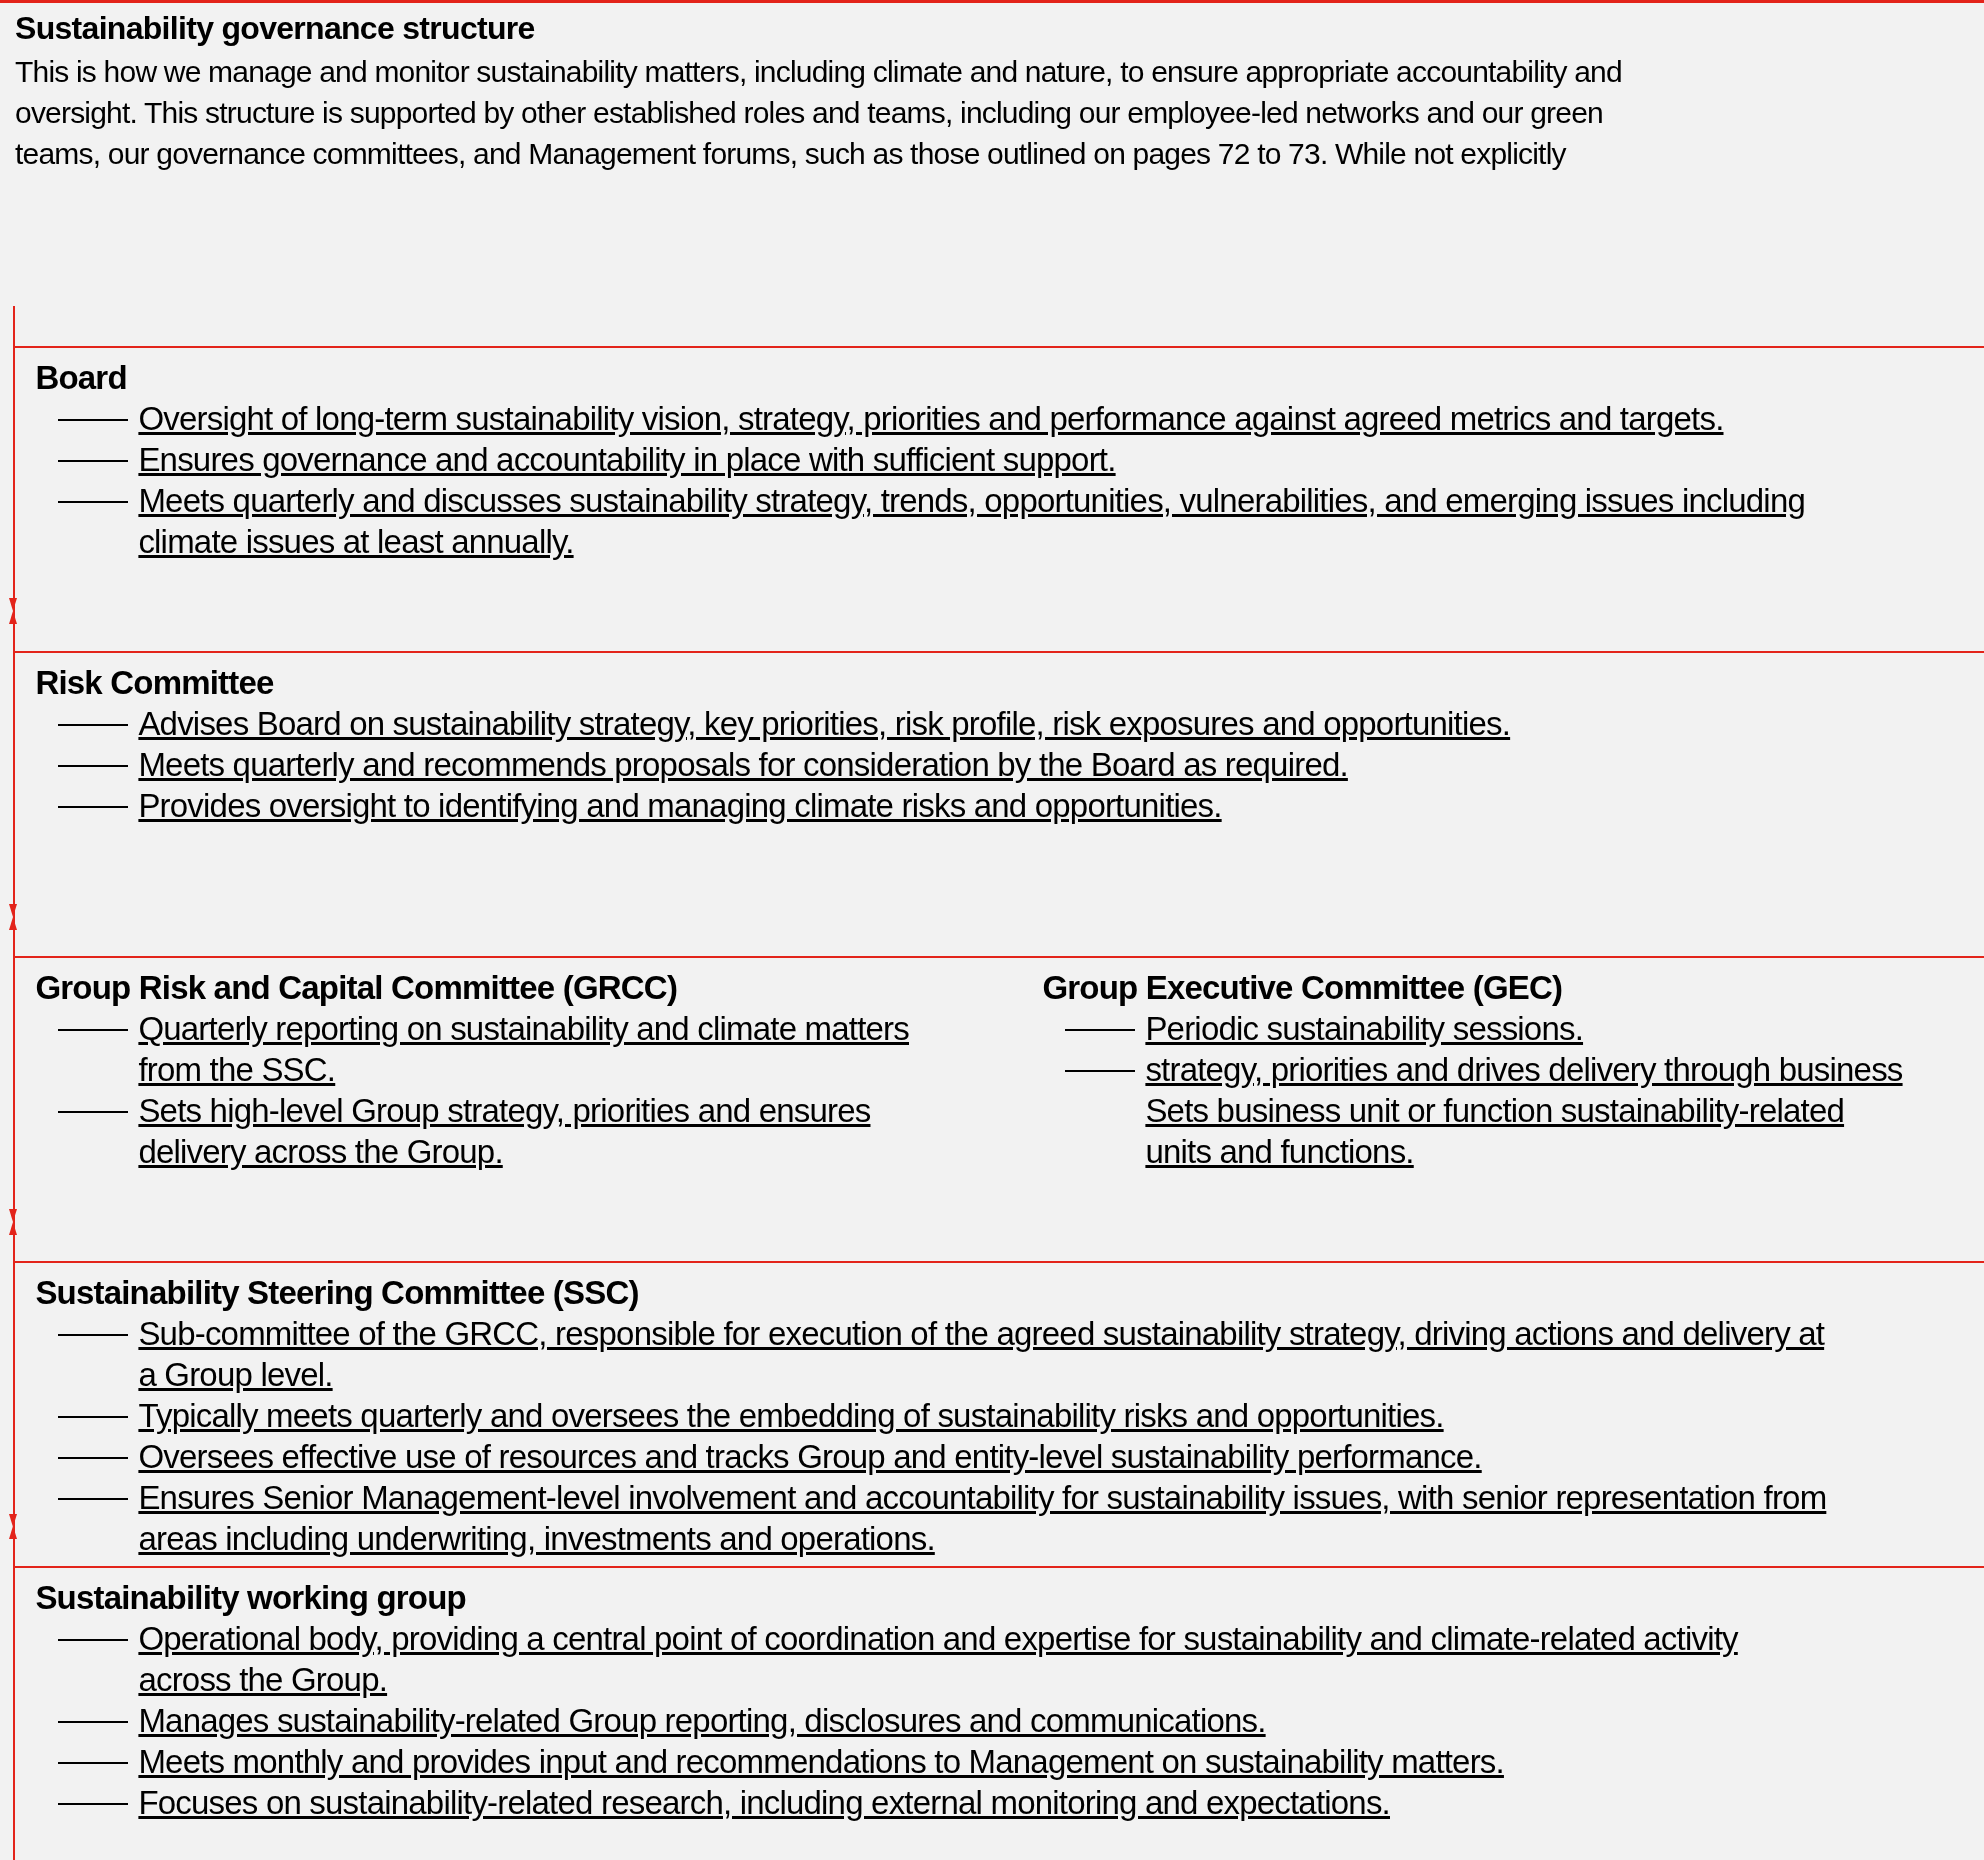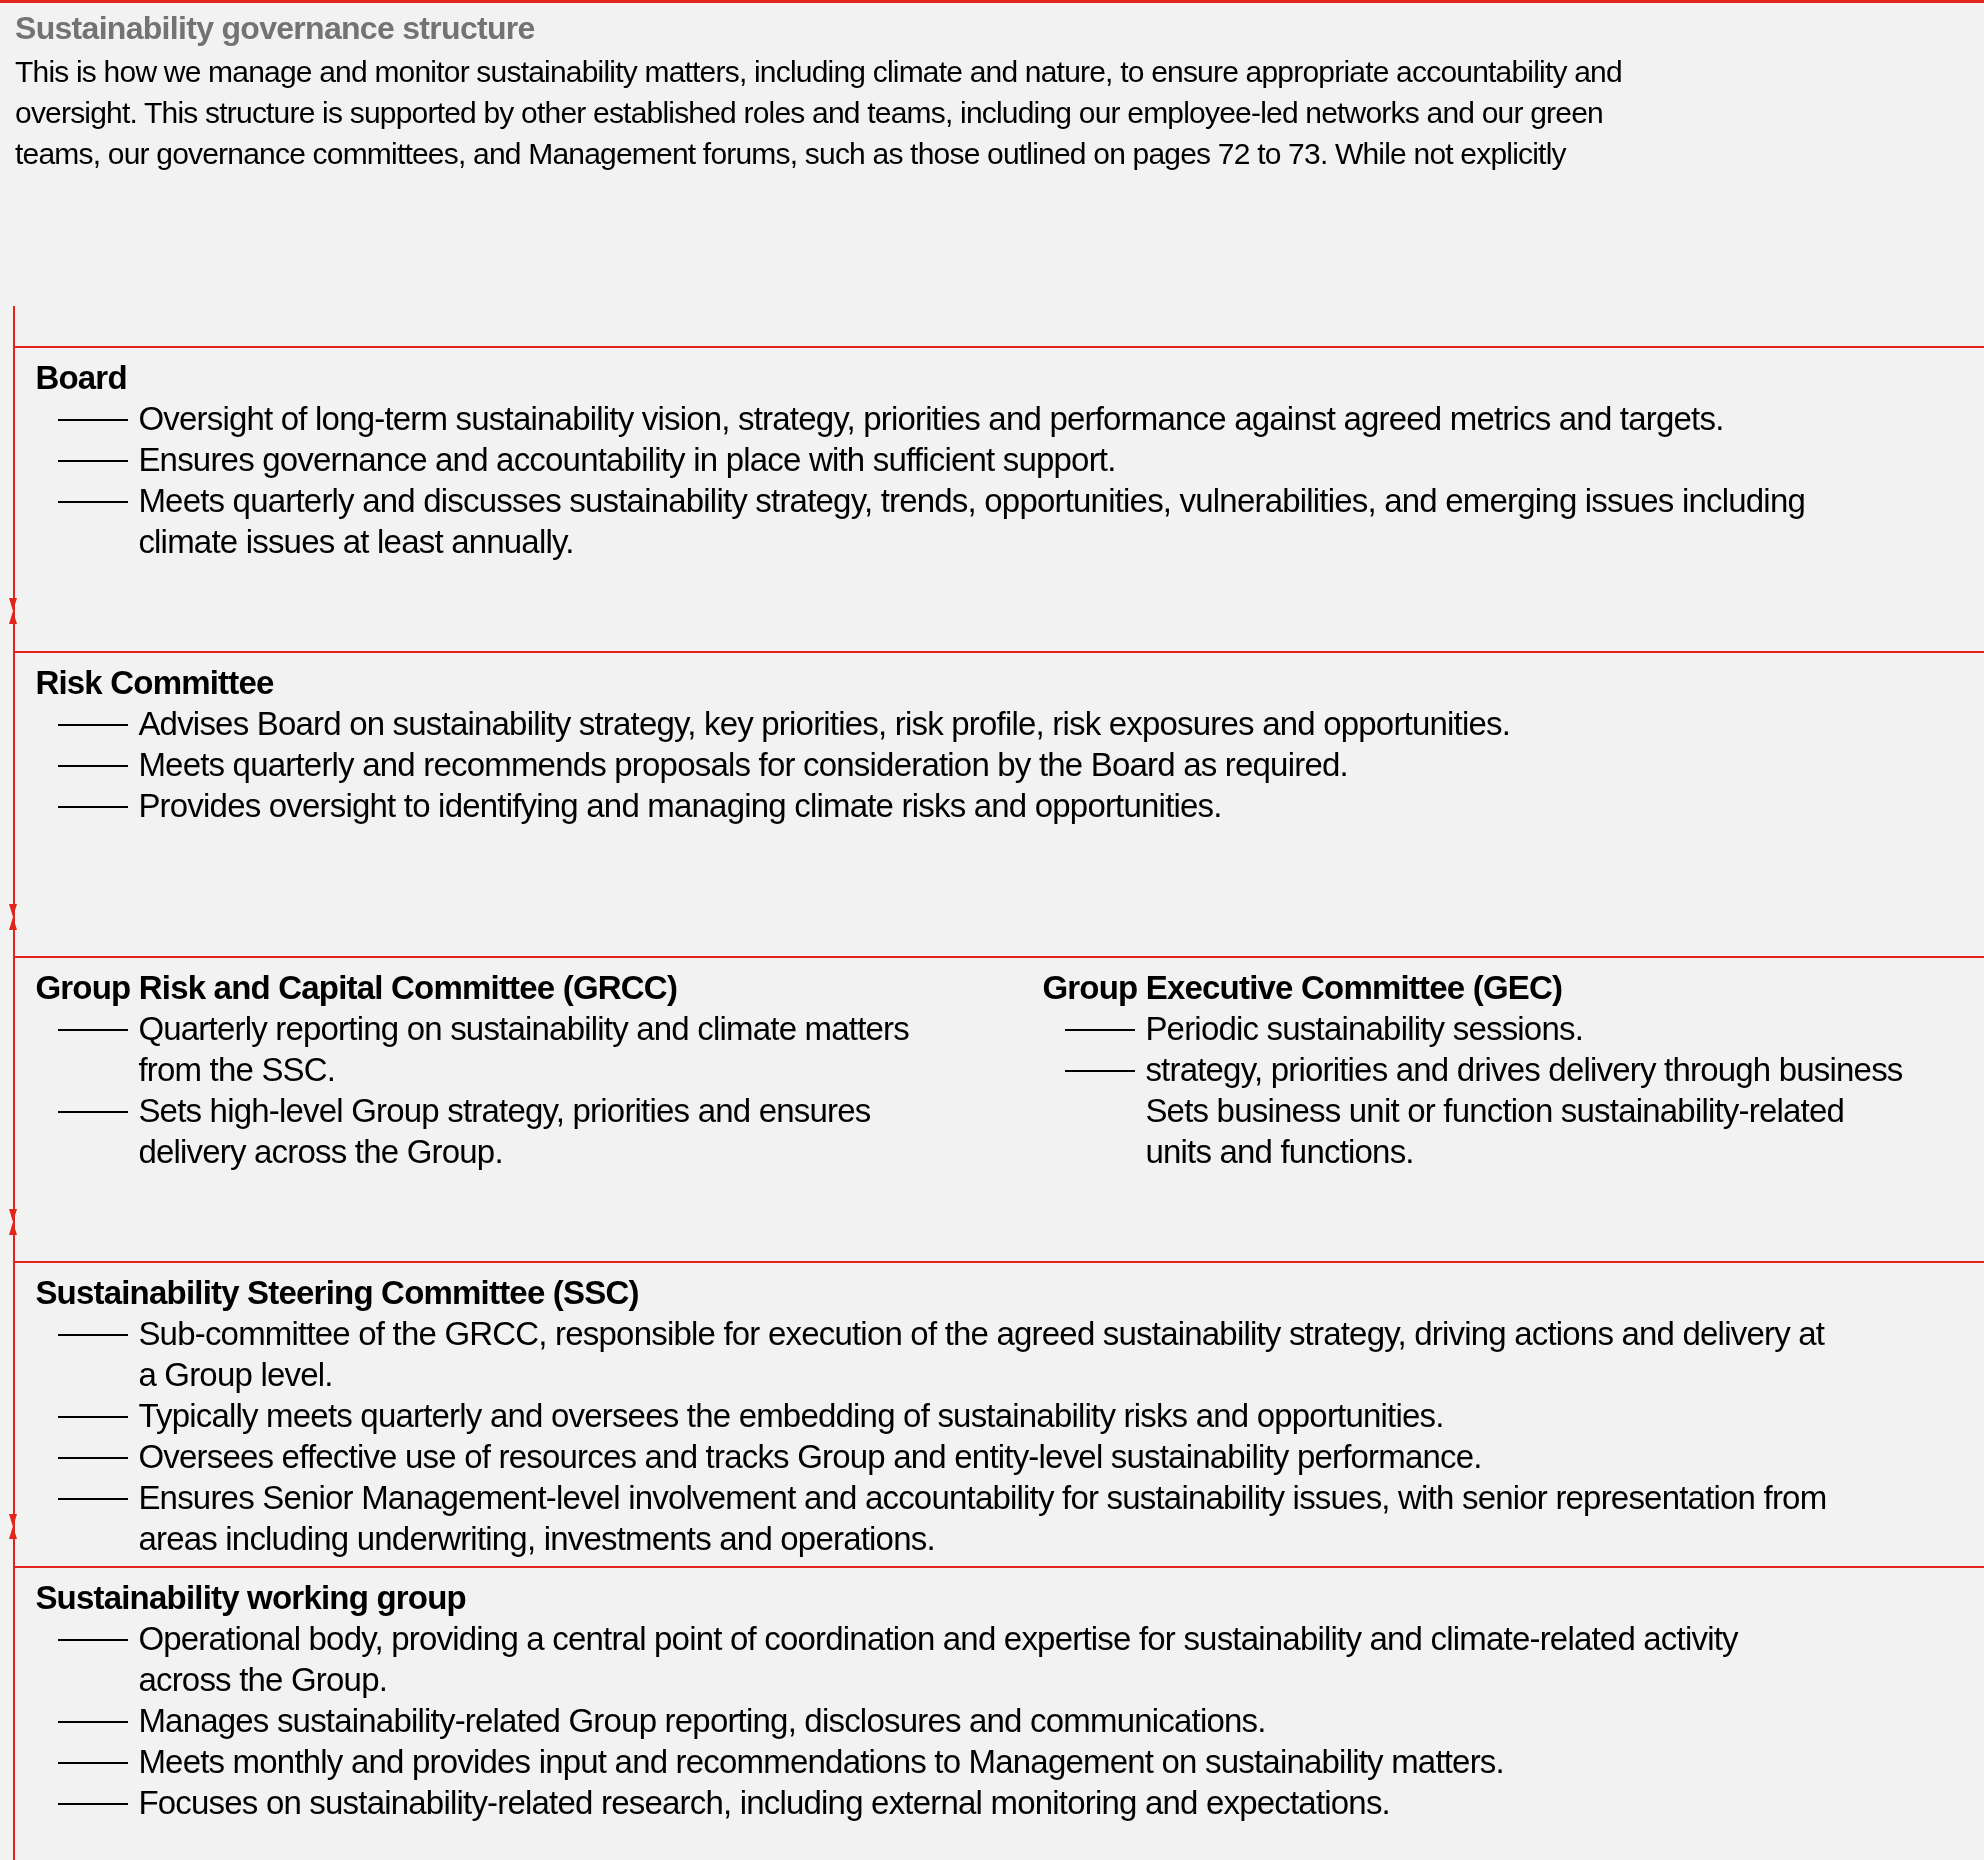--- a/index.html
+++ b/index.html
@@ -4,37 +4,37 @@
 <style>
   html, body { margin: 0; padding: 0; }
   body {
     width: 1985px; height: 1861px; position: relative; overflow: hidden;
     background: #F2F2F2; color: #000;
     font-family: "Liberation Sans", "DejaVu Sans", sans-serif;
   }
   .top-rule { position: absolute; left: 0; top: 0; width: 1985px; height: 3px; background: #E3241B; }
   .title {
     position: absolute; left: 15px; top: 8px;
-    font-size: 32px; font-weight: bold; color: #737373; letter-spacing: -0.7px;
+    font-size: 32px; font-weight: bold; color: #000000; letter-spacing: -0.7px;
     line-height: 41px; white-space: nowrap; text-align: center;
   }
   .intro {
     position: absolute; left: 15px; top: 51px; width: 1935px;
     font-size: 30px; line-height: 41px; letter-spacing: -0.8px;
   }
   .intro div { white-space: nowrap; }
 
   .frame-left { position: absolute; left: 13px; top: 306px; width: 1.5px; height: 1555px; background: #E3241B; }
   .section { position: absolute; left: 13.4px; width: 1972px; height: 305px; margin-top: 40px; }
   .section .rule { position: absolute; left: 0; top: 0; width: 100%; height: 1.5px; background: #E3241B; }
   .col { position: absolute; top: 11px; }
   .heading {
     font-size: 33px; font-weight: bold; line-height: 41px; letter-spacing: -0.8px; white-space: nowrap;
   }
-  .item { position: relative; padding-left: 103px; font-size: 33px; line-height: 41px; letter-spacing: -0.8px; }
+  .item { position: relative; padding-left: 103px; font-size: 33px; line-height: 41px; letter-spacing: -0.8px; text-decoration: underline; }
   .item .dash { position: absolute; left: 23px; top: 21px; width: 70px; height: 1.5px; background: #000; }
   .item .line { white-space: nowrap; display: block; }
 
   .arrow-down {
     position: absolute; left: 9.4px; width: 0; height: 0;
     border-left: 4.5px solid transparent; border-right: 4.5px solid transparent;
     border-top: 13px solid #E3241B;
   }
   .arrow-up {
     position: absolute; left: 9.4px; width: 0; height: 0;

